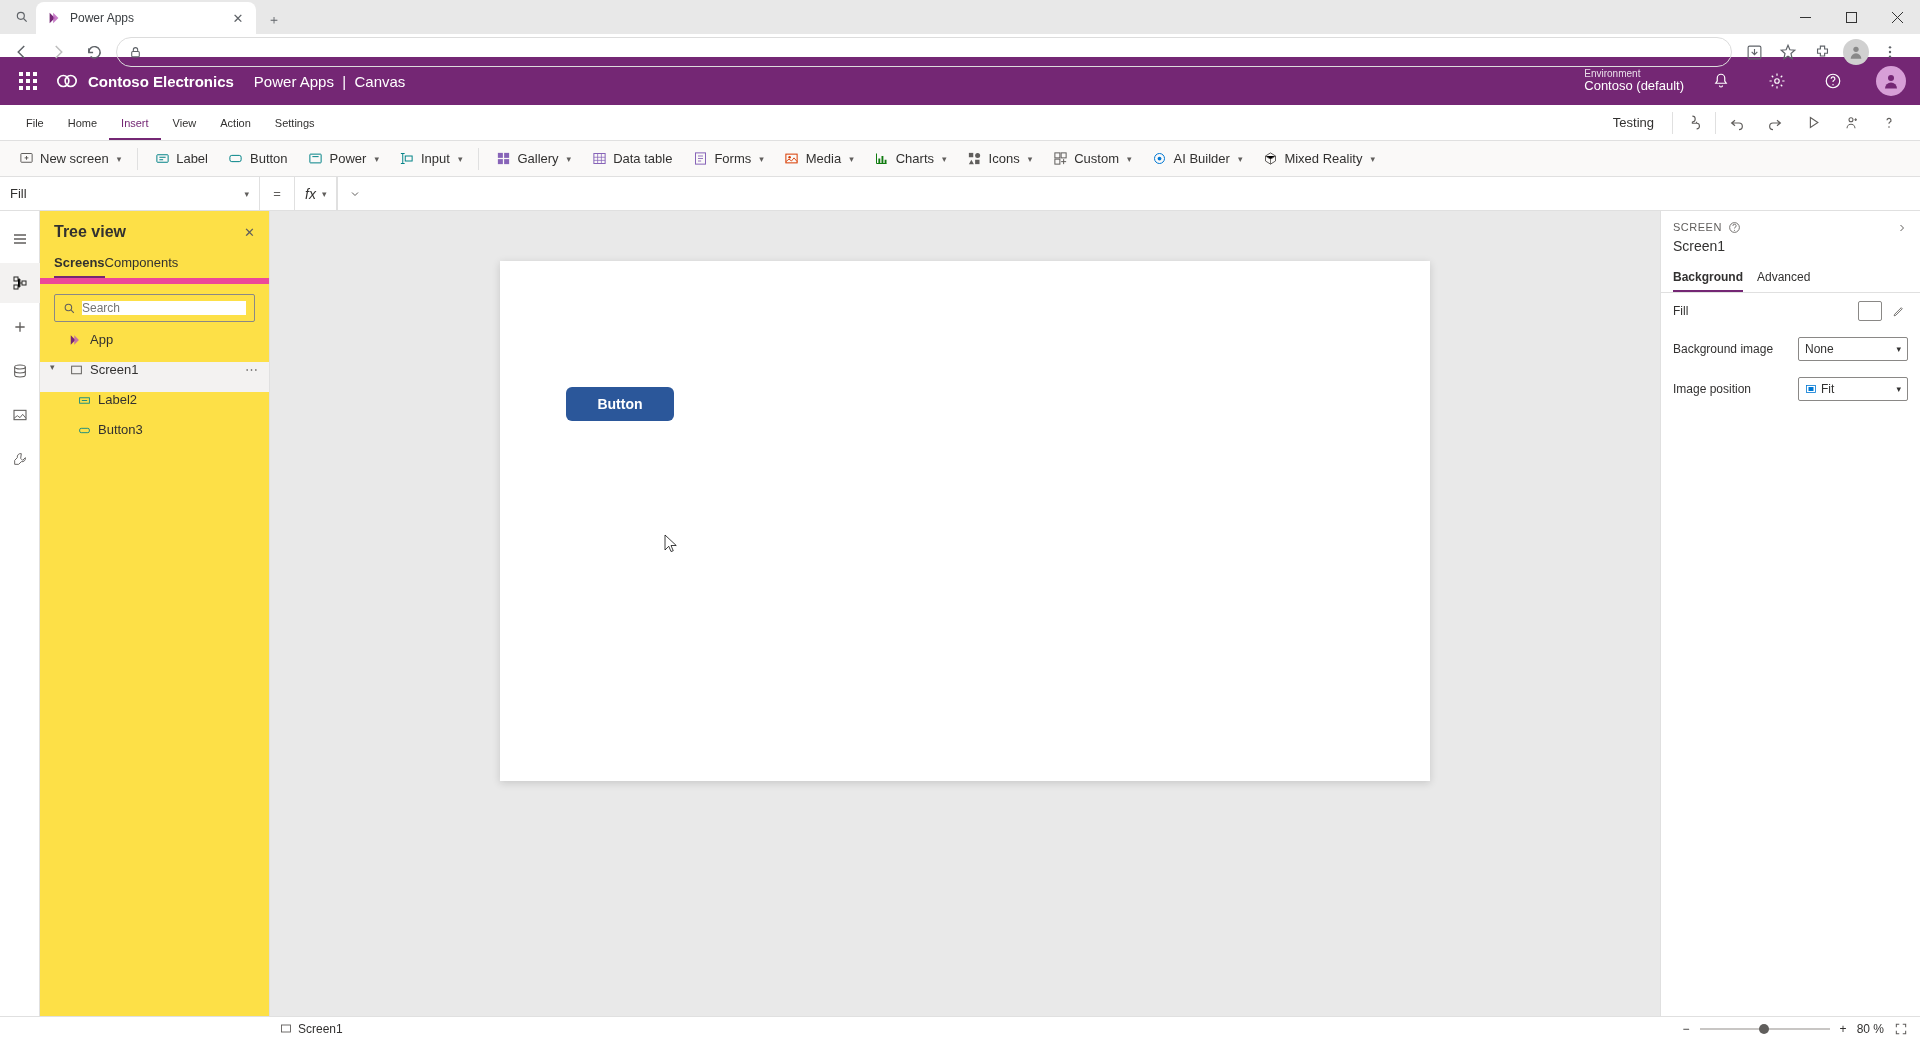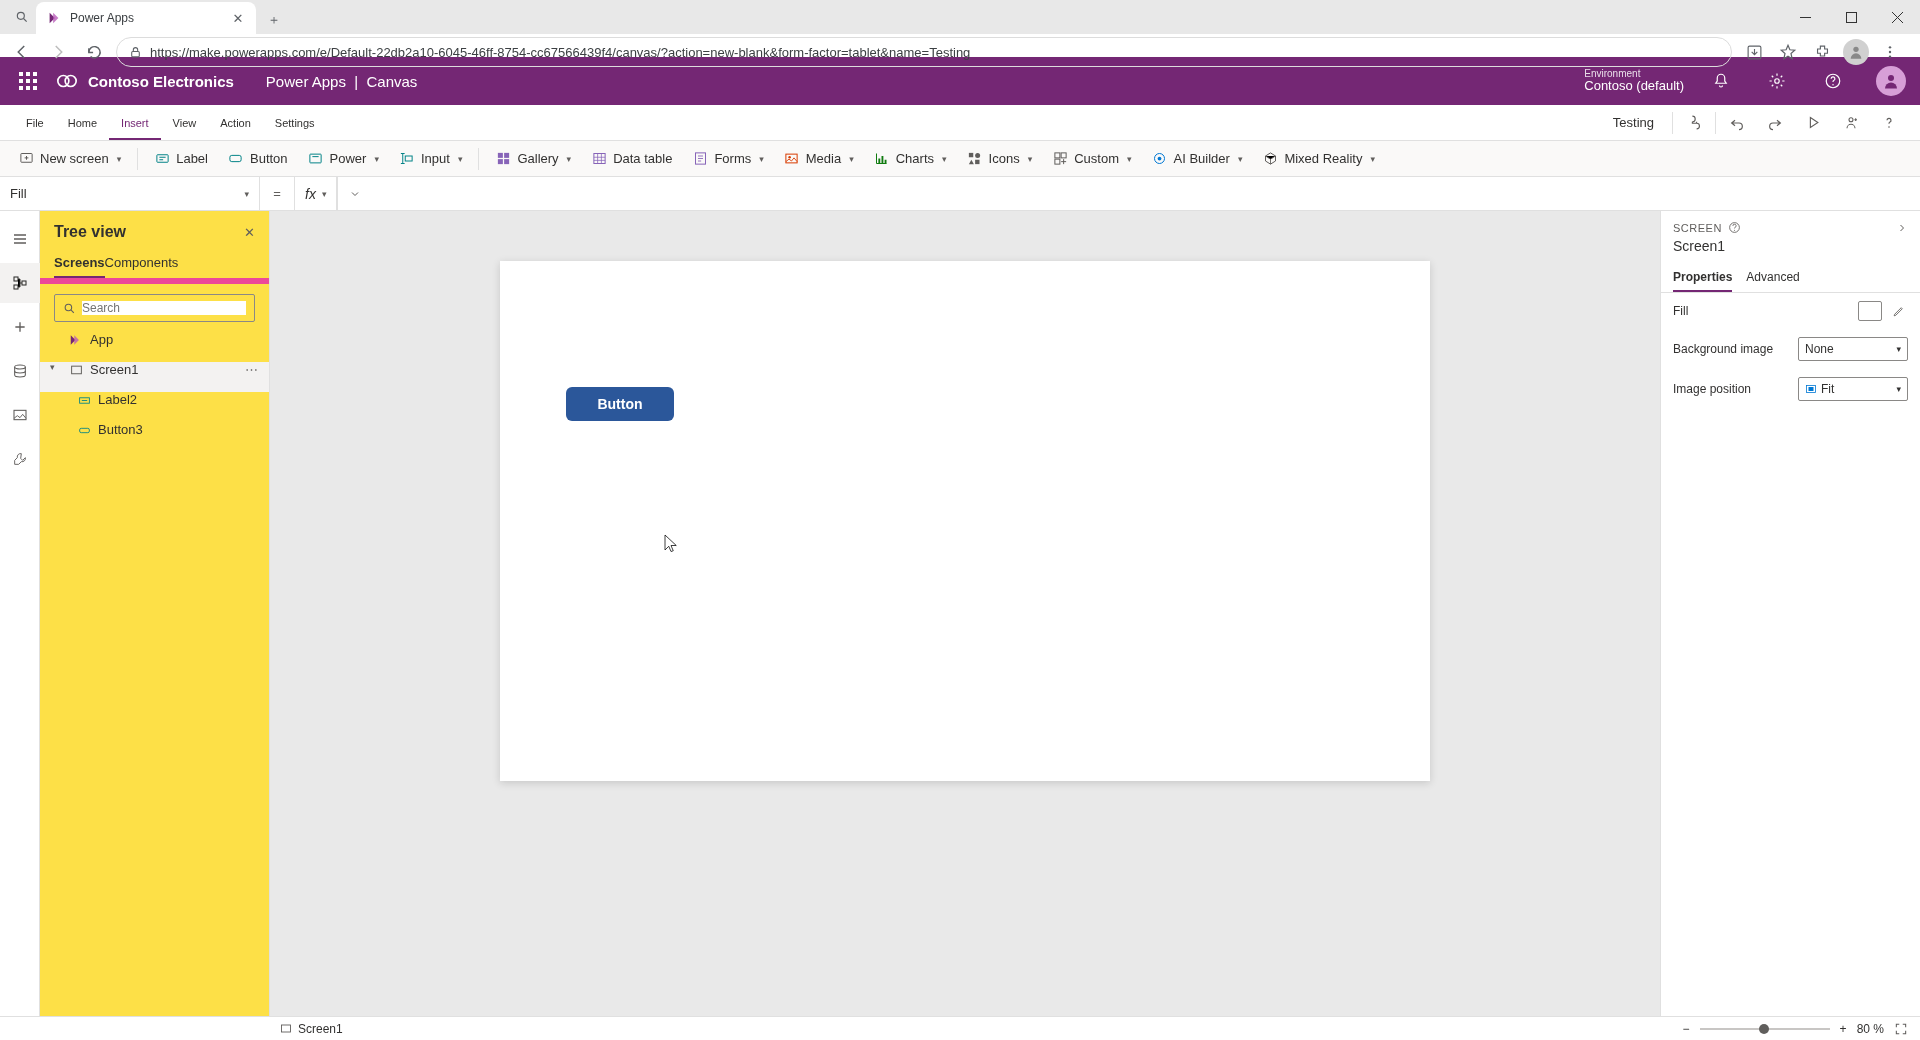--- a/index.html
+++ b/index.html
@@ -26,21 +26,21 @@
 .window-controls{position:absolute;top:0;right:0;height:34px;display:flex}
 .window-controls .wc{width:46px;height:34px;display:flex;align-items:center;justify-content:center;color:#333}
 
 .suite-header{height:48px;background:#742774;display:flex;align-items:center;color:#fff;padding:0 8px}
 .waffle{width:40px;height:48px;display:flex;align-items:center;justify-content:center}
 .waffle .grid{display:grid;grid-template-columns:repeat(3,4px);grid-template-rows:repeat(3,4px);gap:3px}
 .waffle .grid span{width:4px;height:4px;background:#fff}
 .logo-block{display:flex;align-items:center;gap:10px;margin-left:8px}
 .logo-mark{width:22px;height:22px}
 .logo-text{font-size:15px;font-weight:700}
-.app-name{margin-left:32px;font-size:15px}
+.app-name{margin-left:20px;font-size:15px}
 .env-block{margin-left:auto;display:flex;align-items:center;gap:18px}
 .env-info{text-align:left;line-height:1.1}
 .env-label{font-size:10px;opacity:.85}
 .env-name{font-size:13px}
 .suite-icon{width:38px;height:48px;display:flex;align-items:center;justify-content:center}
 .suite-avatar{width:30px;height:30px;border-radius:50%;background:#d79fd7;display:flex;align-items:center;justify-content:center;margin:0 6px}
 
 .ribbon{height:36px;border-bottom:1px solid #e0e0e0;display:flex;align-items:stretch;padding:0 14px}
 .ribbon-tab{padding:0 12px;display:flex;align-items:center;font-size:11px;color:#323130;cursor:pointer}
 .ribbon-tab.active{color:#742774;box-shadow:inset 0 -2px 0 #742774}
@@ -85,21 +85,21 @@
 .tree-item.indent1{padding-left:36px}
 .tree-item .more{margin-left:auto;color:#605e5c;letter-spacing:1px}
 
 .canvas-wrap{flex:1;background:#e9e9e9;position:relative;display:flex;align-items:flex-start;justify-content:center;padding-top:50px}
 .canvas{width:930px;height:520px;background:#fff;box-shadow:0 2px 8px rgba(0,0,0,.15);position:relative}
 .canvas-button{position:absolute;left:66px;top:126px;width:108px;height:34px;background:#2b579a;color:#fff;border-radius:6px;display:flex;align-items:center;justify-content:center;font-size:14px;font-weight:600}
 .cursor{position:absolute;left:96px;top:146px;pointer-events:none}
 
 .prop-panel{width:260px;border-left:1px solid #e0e0e0;background:#fff;display:flex;flex-direction:column}
 .prop-head{padding:10px 12px 4px;display:flex;align-items:center;justify-content:space-between}
-.prop-kind{font-size:11px;letter-spacing:.5px;color:#605e5c;display:flex;align-items:center;gap:6px}
+.prop-kind{font-size:11px;letter-spacing:.5px;color:#605e5c;display:flex;align-items:flex-start;gap:6px}
 .prop-name{padding:0 12px 8px;font-size:14px}
 .prop-tabs{display:flex;gap:14px;padding:0 12px;border-bottom:1px solid #e0e0e0}
 .prop-tab{padding:8px 0;font-size:12px}
 .prop-tab.active{font-weight:600;box-shadow:inset 0 -2px 0 #742774}
 .prop-row{display:flex;align-items:center;justify-content:space-between;padding:8px 12px;font-size:12px}
 .prop-row .field{display:flex;align-items:center;gap:6px}
 .prop-select-sm{height:24px;border:1px solid #8a8886;border-radius:2px;display:flex;align-items:center;padding:0 6px;gap:6px;min-width:110px;justify-content:space-between;font-size:12px}
 .color-swatch{width:24px;height:20px;border:1px solid #8a8886;background:#fff;border-radius:2px}
 .pencil{width:20px;height:20px;display:flex;align-items:center;justify-content:center;color:#605e5c}
 
@@ -167,21 +167,20 @@
           <path d="M4 6 L4 12 L10 12" fill="none" stroke="#5f6368" stroke-width="2"></path>
         </svg>
       </div>
     <div class="url-box">
       <span class="lock-icon">
           <svg width="13" height="13" viewBox="0 0 24 24">
             <rect x="5" y="10" width="14" height="10" rx="2" fill="none" stroke="#5f6368" stroke-width="2"></rect>
             <path d="M8 10 V7 a4 4 0 0 1 8 0 V10" fill="none" stroke="#5f6368" stroke-width="2"></path>
           </svg>
         </span>
-      <span>https://make.powerapps.com/e/Default-22db2a10-6045-46ff-8754-cc67566439f4/canvas/?action=new-blank&amp;form-factor=tablet&amp;name=Testing</span>
     </div>
     <div class="chrome-right">
       <div class="icon">
           <svg width="17" height="17" viewBox="0 0 24 24">
             <rect x="3" y="3" width="18" height="18" rx="2" fill="none" stroke="#5f6368" stroke-width="1.6"></rect>
             <path d="M12 7 V15 M8 11 L12 15 L16 11" fill="none" stroke="#5f6368" stroke-width="1.6"></path>
           </svg>
         </div>
       <div class="icon">
           <svg width="18" height="18" viewBox="0 0 24 24">
@@ -603,21 +602,21 @@
           </span>
         </span>
       <span>
           <svg width="12" height="12" viewBox="0 0 24 24">
             <path d="M9 6 L15 12 L9 18" fill="none" stroke="#605e5c" stroke-width="2"></path>
           </svg>
         </span>
     </div>
     <div class="prop-name">Screen1</div>
     <div class="prop-tabs">
-      <div class="prop-tab active">Properties</div>
+      <div class="prop-tab active">Background</div>
       <div class="prop-tab">Advanced</div>
     </div>
     <div class="prop-row">
       <span>Fill</span>
       <span class="field">
         <span class="color-swatch"></span>
         <span class="pencil">
             <svg width="13" height="13" viewBox="0 0 24 24">
               <path d="M4 20 l3-1 12-12-2-2-12 12 z" fill="none" stroke="#605e5c" stroke-width="1.6"></path>
             </svg>

